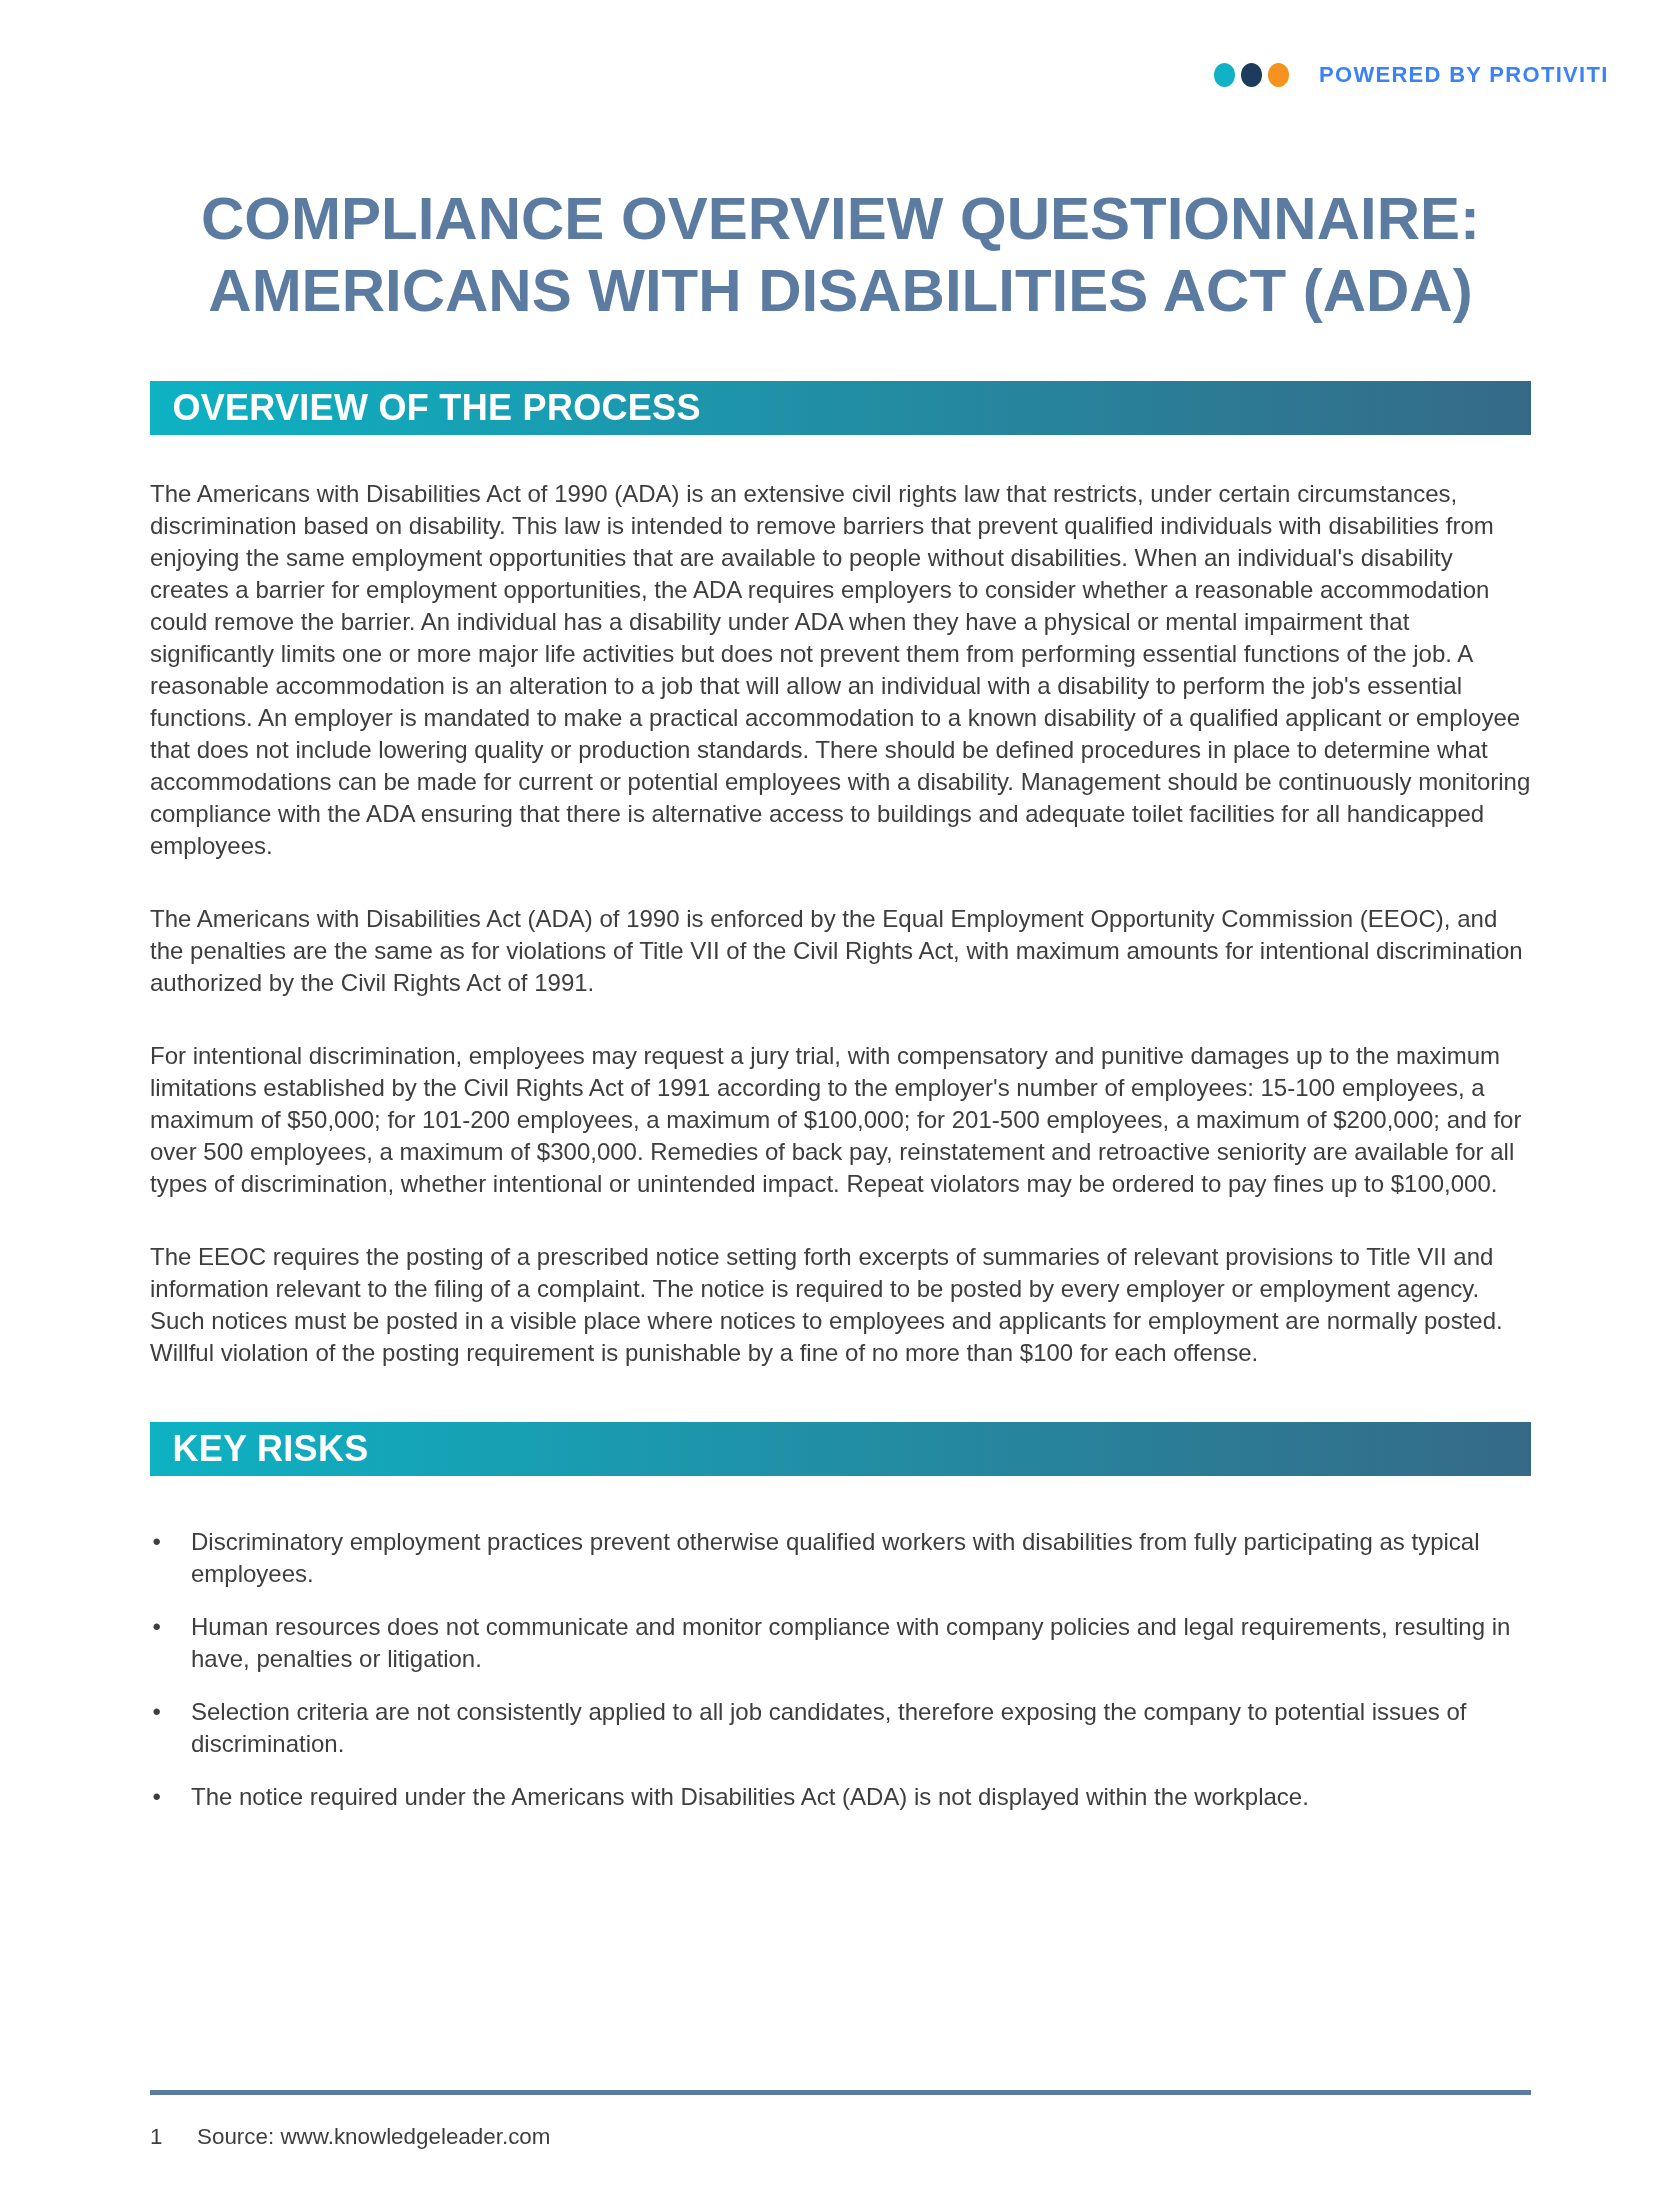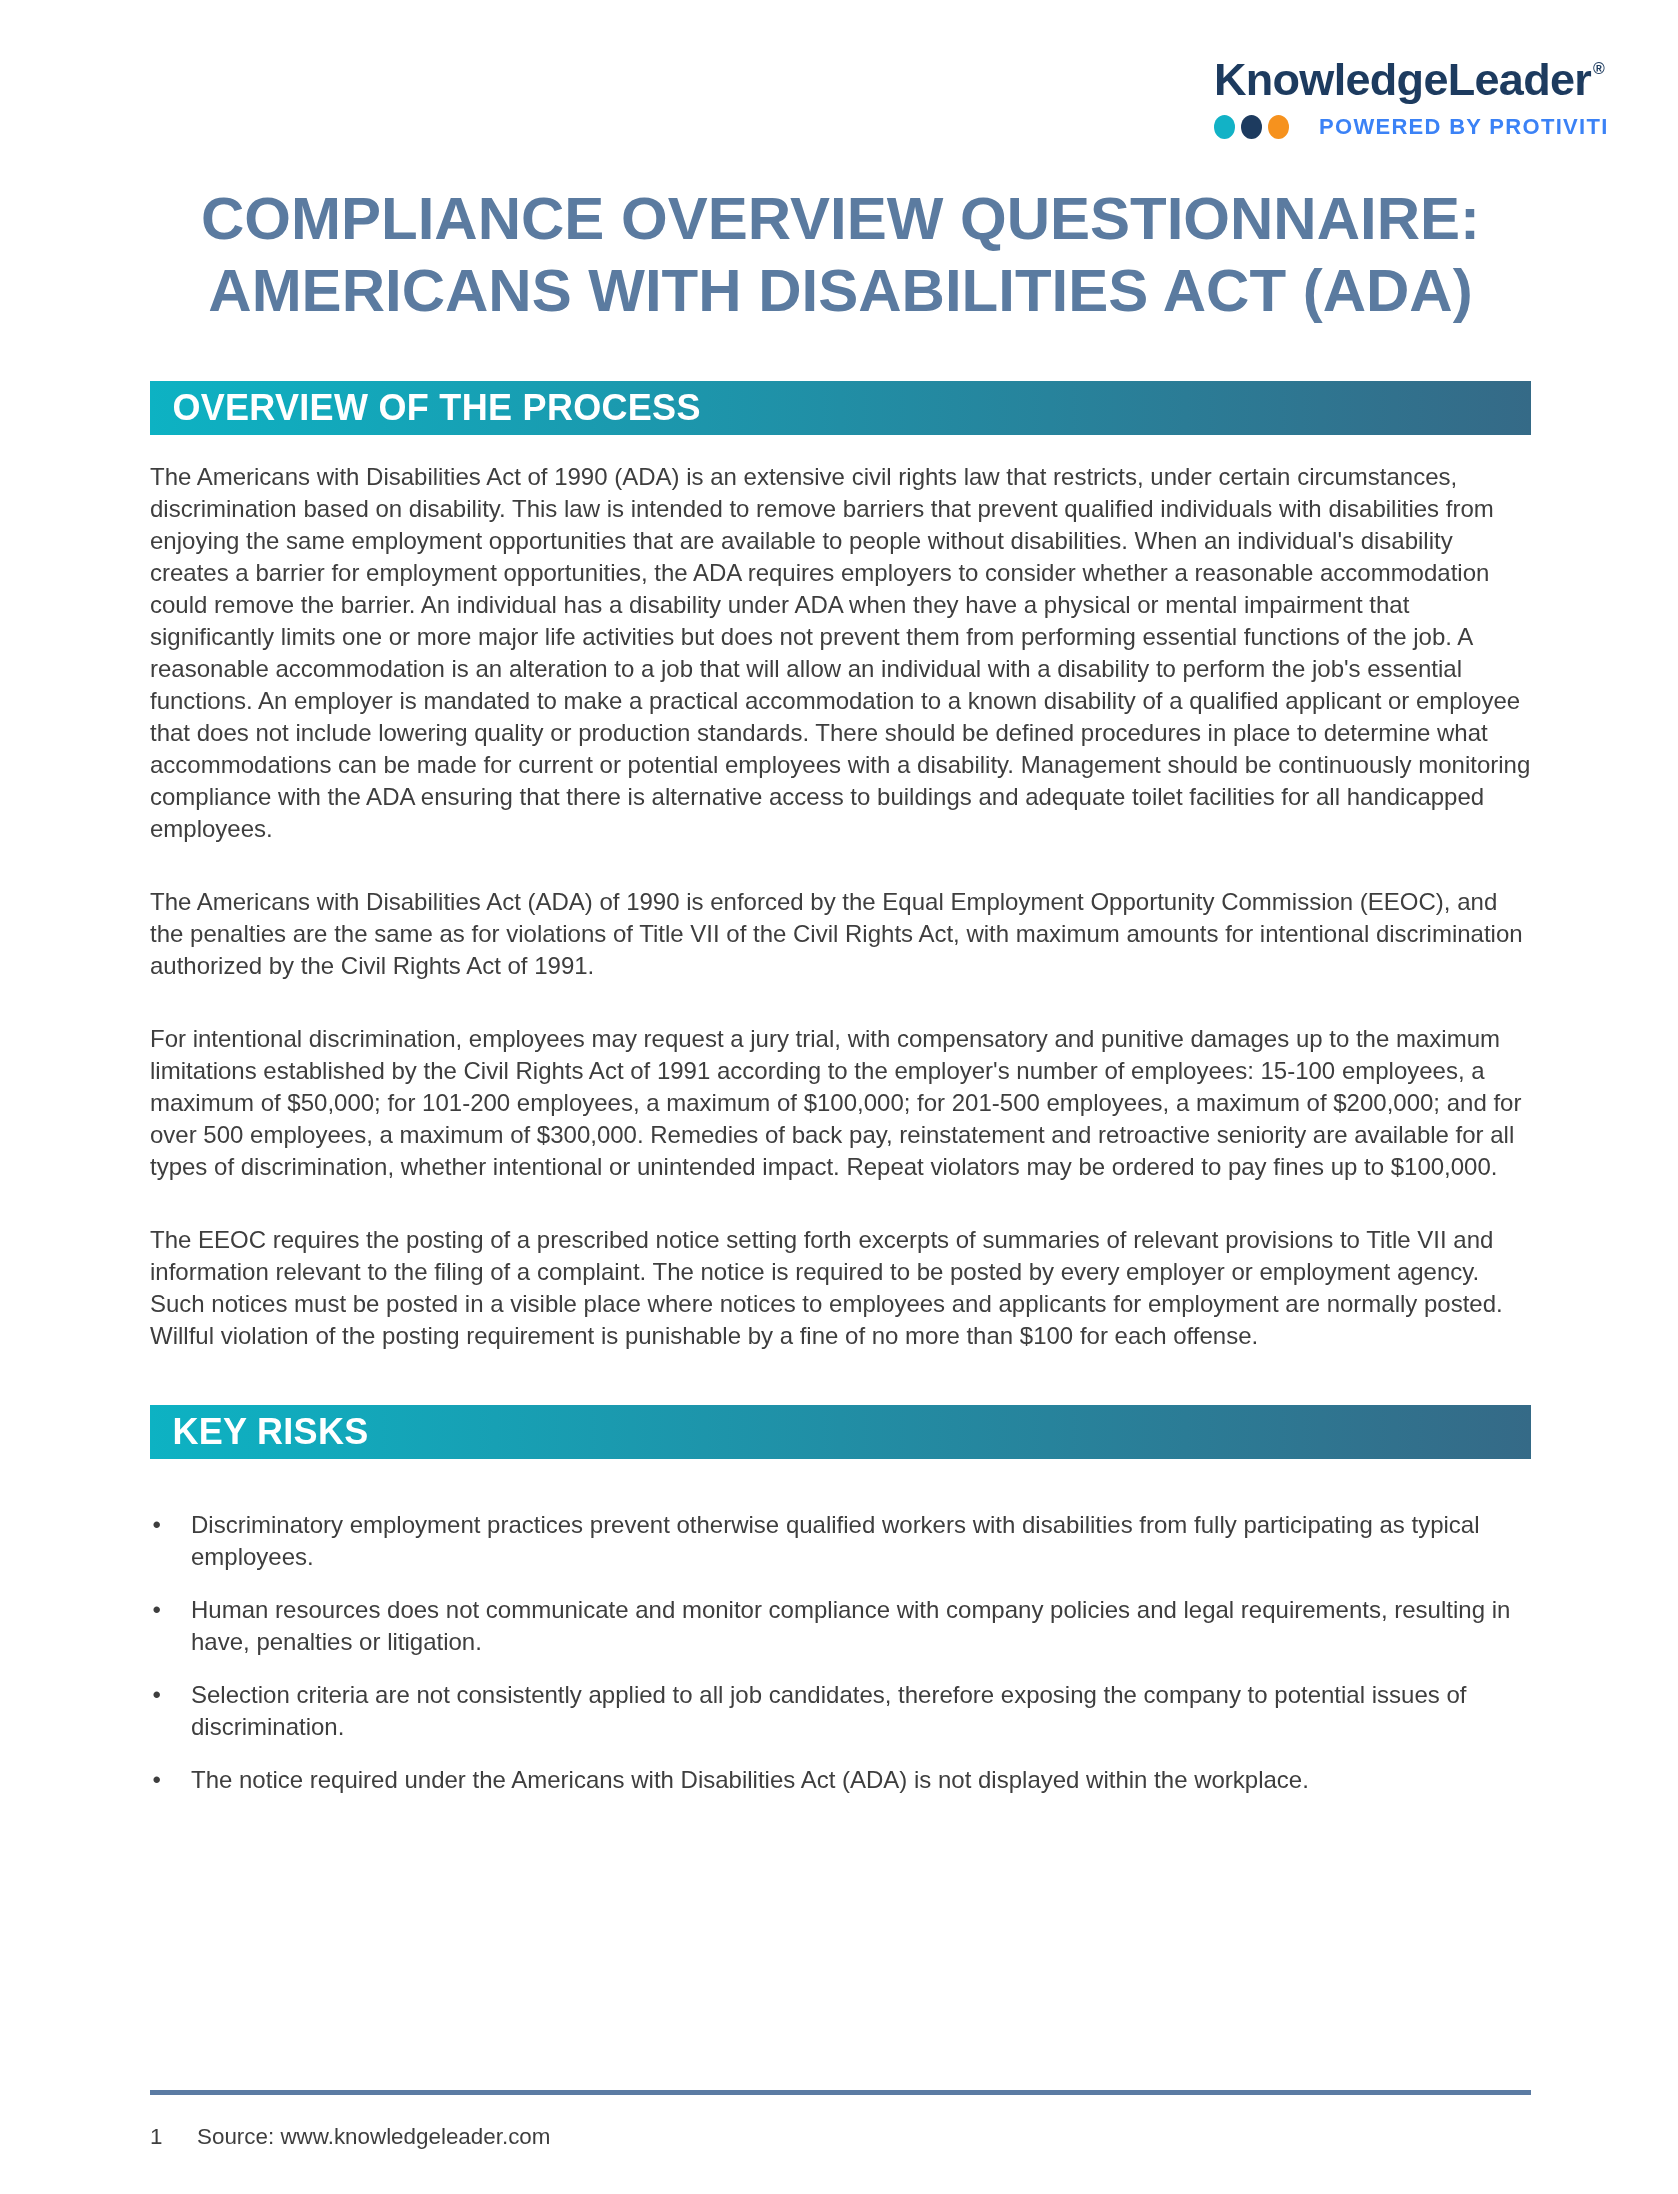--- a/index.html
+++ b/index.html
@@ -92,21 +92,21 @@
     letter-spacing: 0.3px;
   }
   .section-bar.key-risks { margin-top: 53px; }
 
   p.body-text {
     font-size: 24px;
     line-height: 32px;
     color: #3e3e3e;
     margin: 41px 0;
   }
-  p.body-text.first { margin-top: 26px; }
+  p.body-text.first { margin-top: 43px; }
 
   ul.bullets {
     list-style: none;
     margin: 50px 0 0 0;
     padding: 0;
   }
   ul.bullets li {
     position: relative;
     padding-left: 41px;
     font-size: 24px;
@@ -138,23 +138,20 @@
     display: flex;
   }
   .page-num { width: 47px; flex: none; }
 </style>
 </head>
 <body>
 
 <div class="page">
 
   <header class="logo-block">
-    <div class="brand-row">
-      <span class="brand">KnowledgeLeader</span><span class="reg">®</span>
-    </div>
     <div class="tagline-row">
       <span class="dot dot-teal"></span>
       <span class="dot dot-navy"></span>
       <span class="dot dot-orange"></span>
       <span class="tagline">POWERED BY PROTIVITI</span>
     </div>
   </header>
 
   <h1 class="doc-title">
     <span>COMPLIANCE OVERVIEW QUESTIONNAIRE:</span><br>

